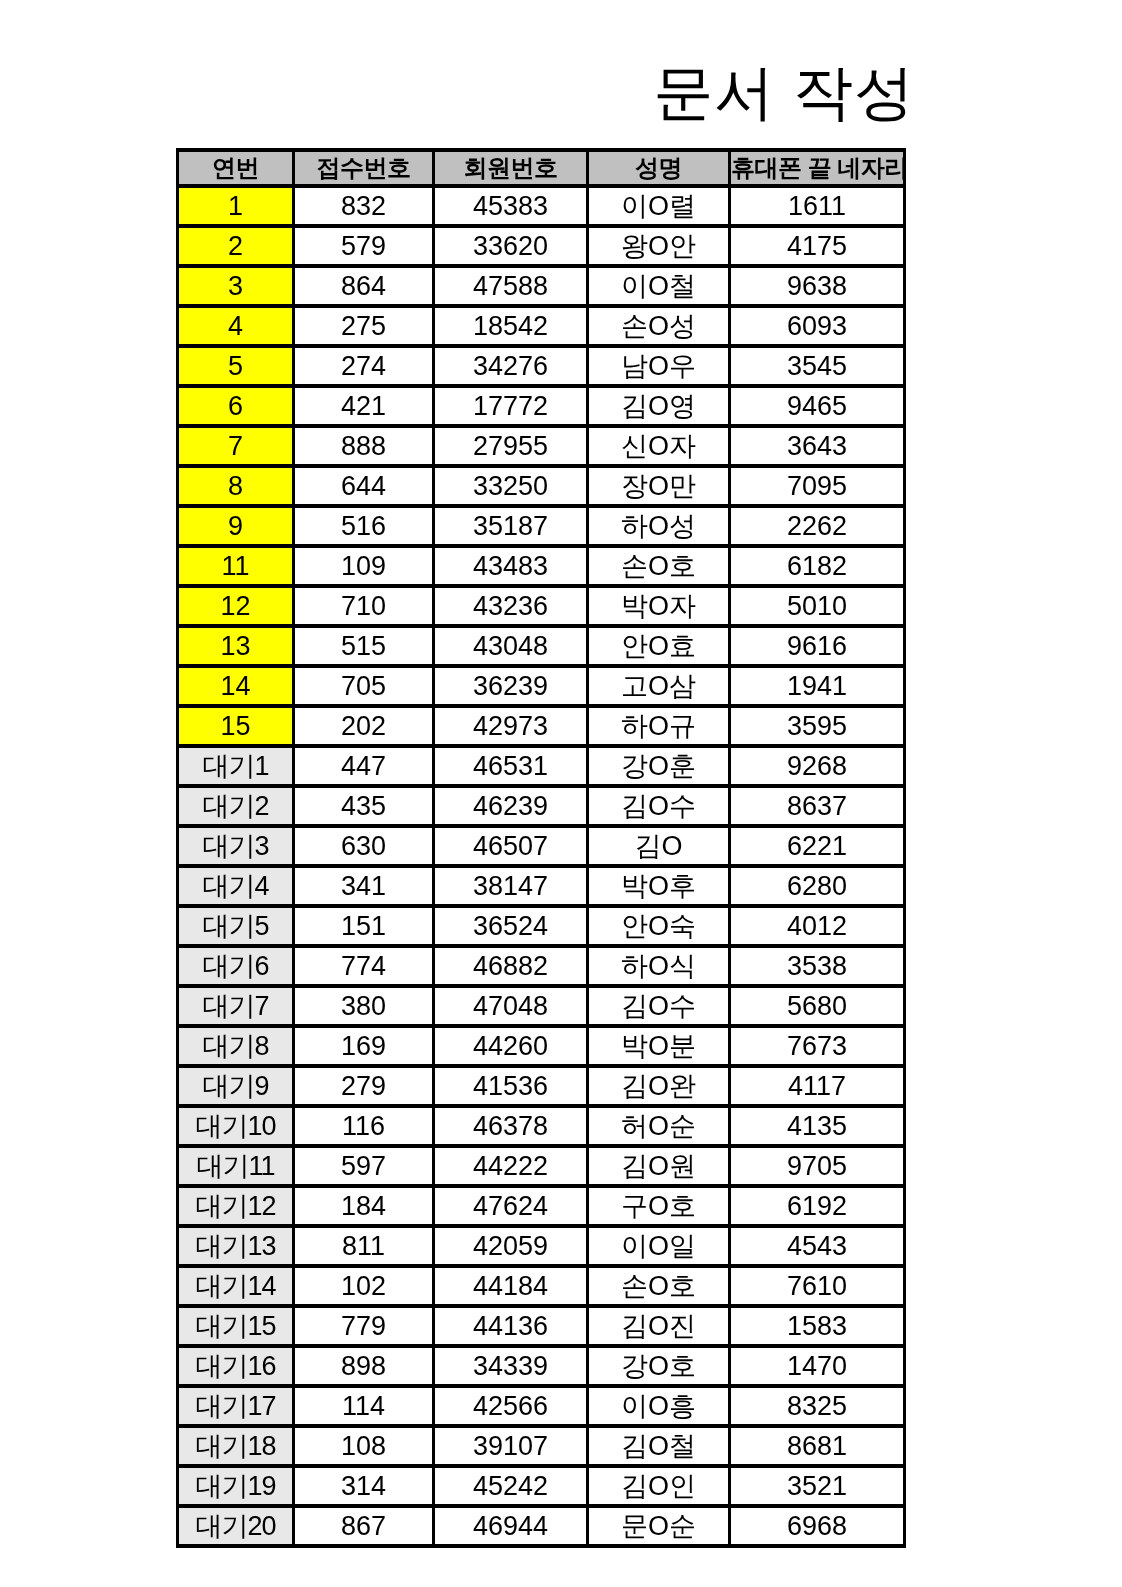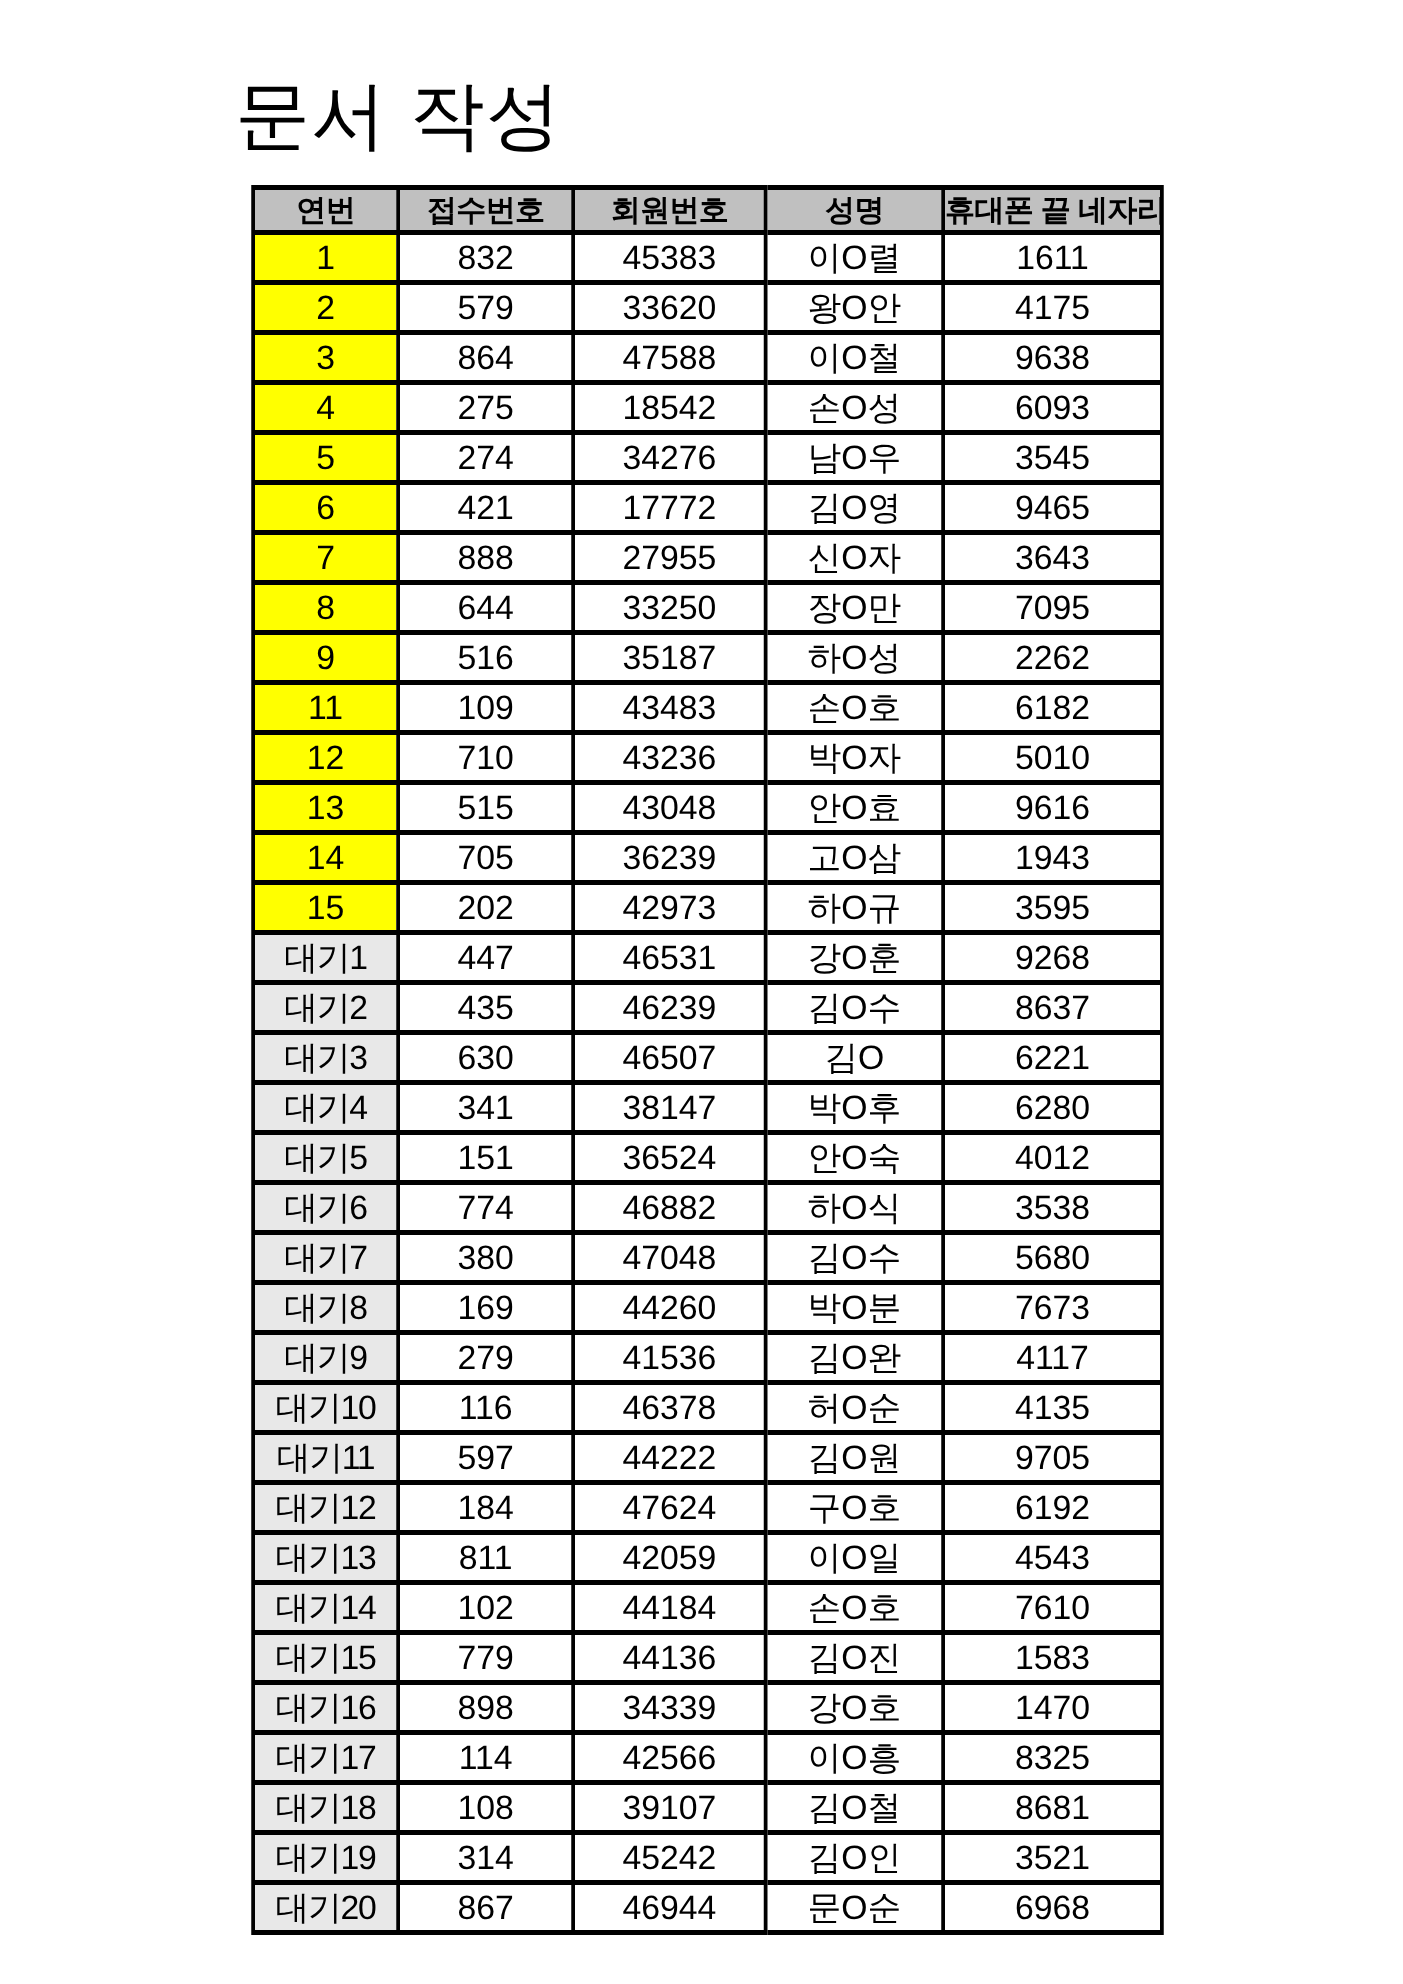--- a/index.html
+++ b/index.html
@@ -14,31 +14,31 @@
     position: relative;
     font-family: "Liberation Sans", sans-serif;
     color: #000;
   }
   .doc-title {
     position: absolute;
     top: 58px;
     left: 188px;
     width: 727px;
     margin: 0;
-    text-align: left;
+    text-align: right;
     font-size: 60px;
     line-height: 1.15;
     font-weight: 500;
     letter-spacing: 1px;
     white-space: nowrap;
   }
   table.roster {
     position: absolute;
     top: 148px;
-    left: 201px;
+    left: 176px;
     width: 727px;
     border-collapse: collapse;
     table-layout: fixed;
     border: 3px solid var(--border, #000);
   }
   table.roster th,
   table.roster td {
     border-left: 3px solid var(--border, #000);
     border-right: 3px solid var(--border, #000);
     border-top: 4px solid var(--border, #000);
@@ -175,21 +175,21 @@
         <td class="col-receipt">515</td>
         <td class="col-member">43048</td>
         <td class="col-name">안O효</td>
         <td class="col-phone">9616</td>
       </tr>
       <tr>
         <td class="col-no sel">14</td>
         <td class="col-receipt">705</td>
         <td class="col-member">36239</td>
         <td class="col-name">고O삼</td>
-        <td class="col-phone">1943</td>
+        <td class="col-phone">1941</td>
       </tr>
       <tr>
         <td class="col-no sel">15</td>
         <td class="col-receipt">202</td>
         <td class="col-member">42973</td>
         <td class="col-name">하O규</td>
         <td class="col-phone">3595</td>
       </tr>
       <tr>
         <td class="col-no wait">대기1</td>

